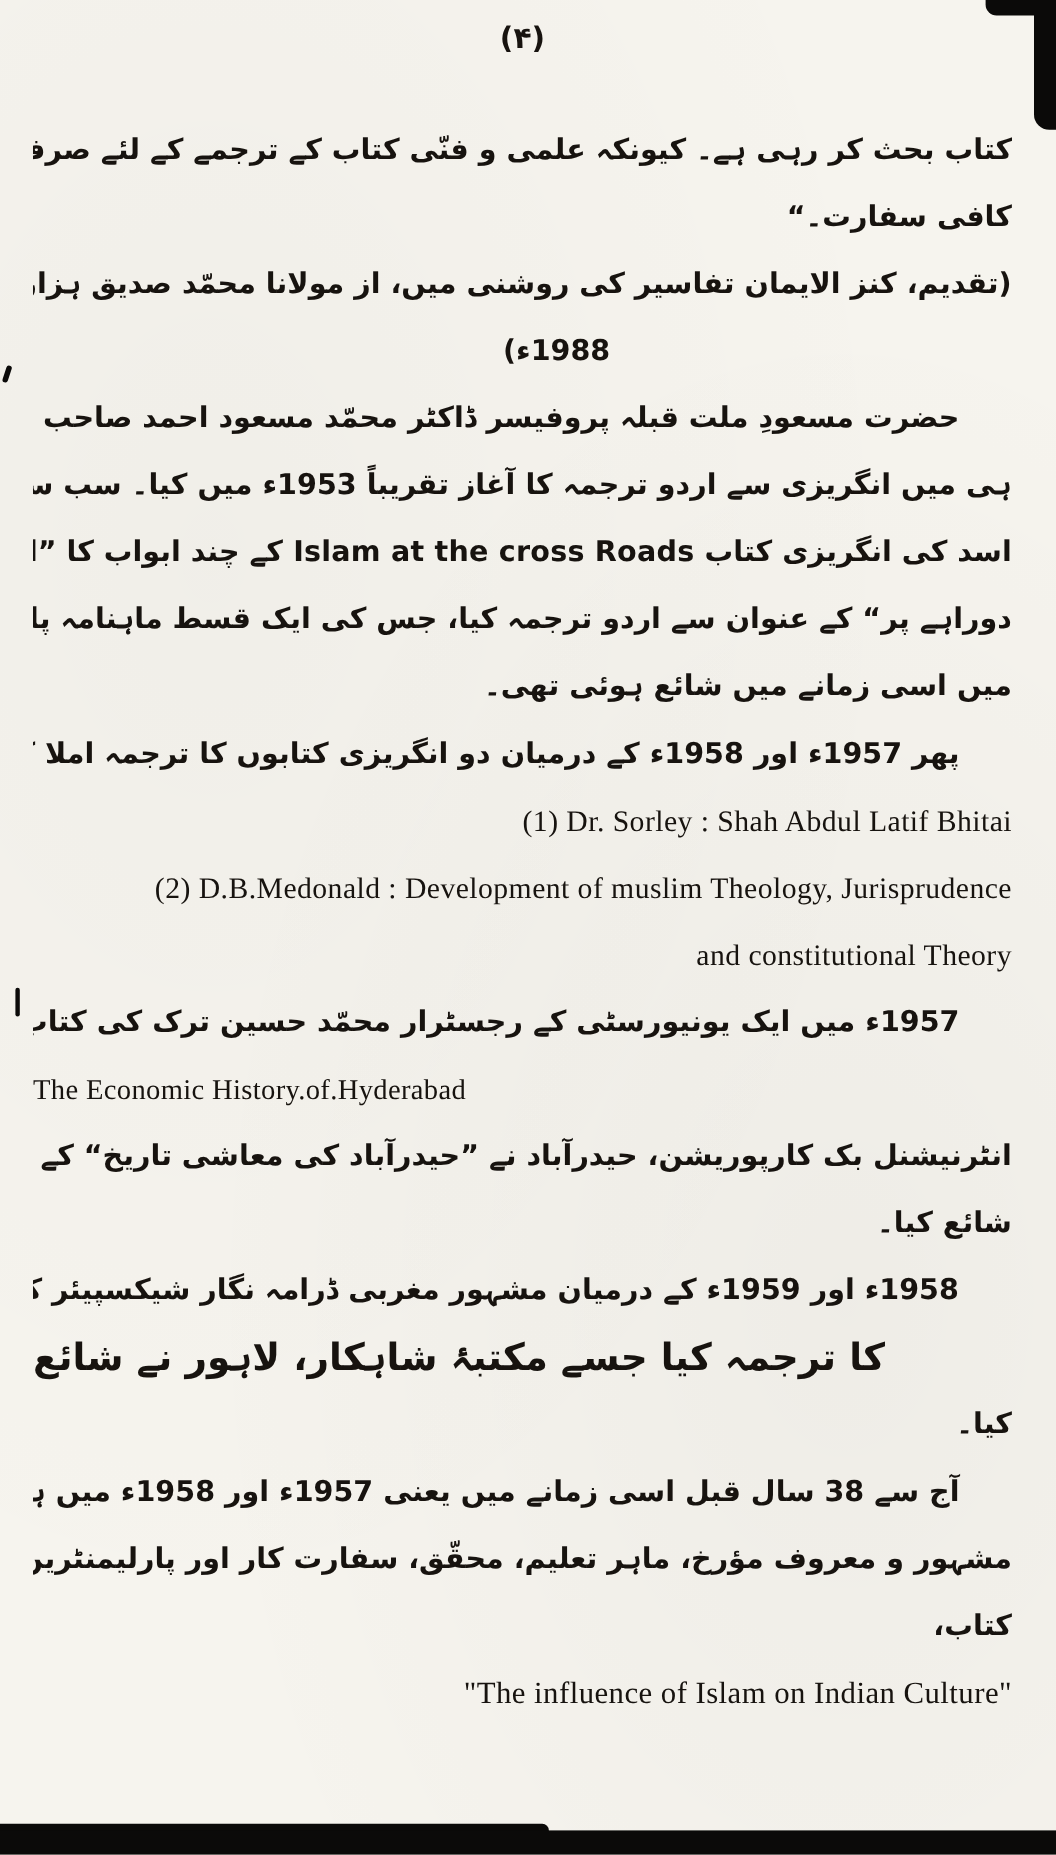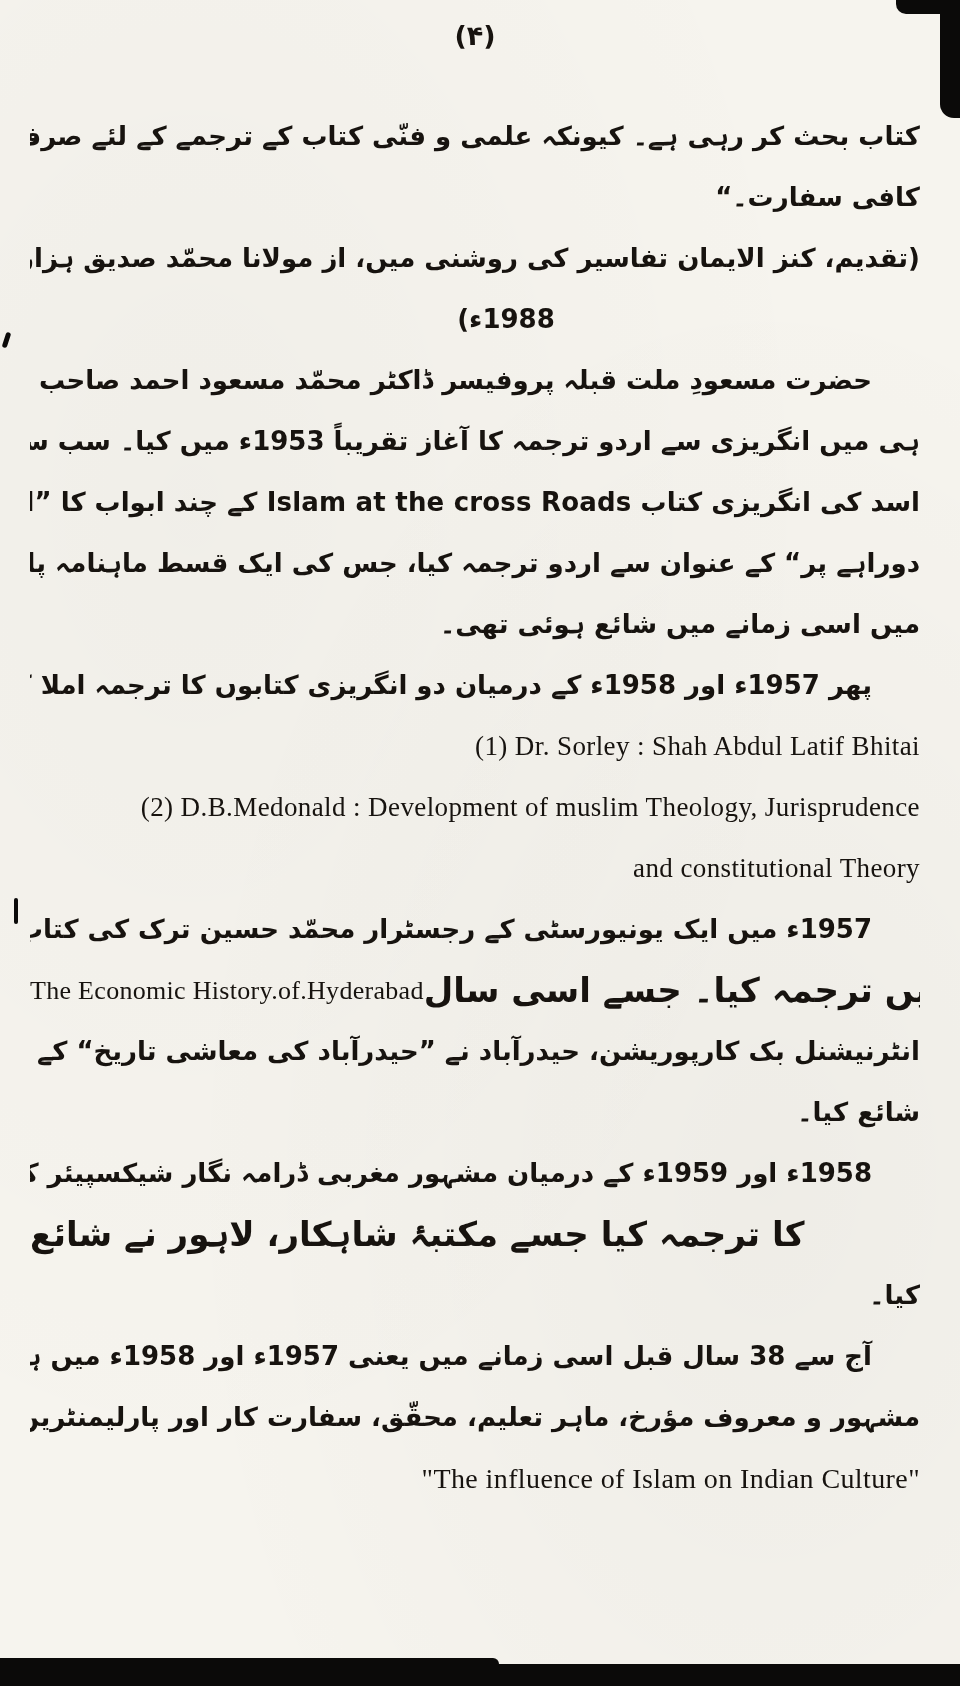--- a/index.html
+++ b/index.html
@@ -56,20 +56,21 @@
     font-family: "Liberation Serif", serif;
     font-size: 27px;
     font-weight: normal;
     letter-spacing: 0.4px;
   }
   .en.footer-title { font-size: 28px; }
   .mixed {
     display: flex;
     justify-content: space-between;
     align-items: flex-start;
+    flex-direction: column;
   }
   .mixed .en-part {
     direction: ltr;
     font-family: "Liberation Serif", serif;
     font-size: 26px;
     font-weight: normal;
     letter-spacing: 0.3px;
   }
   .mixed .ur-part {
     direction: rtl;
@@ -146,20 +147,21 @@
   <div class="ln ur indent">1958ء اور 1959ء کے درمیان مشہور مغربی ڈرامہ نگار شیکسپیئر کے ڈرامے</div>
 
   <div class="ln mixed">
     <span class="ur-part">کا ترجمہ کیا جسے مکتبۂ شاہکار، لاہور نے شائع</span>
   </div>
 
   <div class="ln ur">کیا۔</div>
 
   <div class="ln ur indent">آج سے 38 سال قبل اسی زمانے میں یعنی 1957ء اور 1958ء میں ہندوستان کے</div>
   <div class="ln ur">مشہور و معروف مؤرخ، ماہر تعلیم، محقّق، سفارت کار اور پارلیمنٹرین ڈاکٹر تارا چند کی</div>
+  <div class="ln ur">کتاب،</div>
 
   <div class="ln en footer-title">"The influence of Islam on Indian Culture"</div>
 
 </div>
 
 <div class="art art-top-corner"></div>
 <div class="art art-right-edge"></div>
 <div class="art art-left-tick"></div>
 <div class="art art-left-stroke"></div>
 <div class="art art-bottom-bump"></div>

